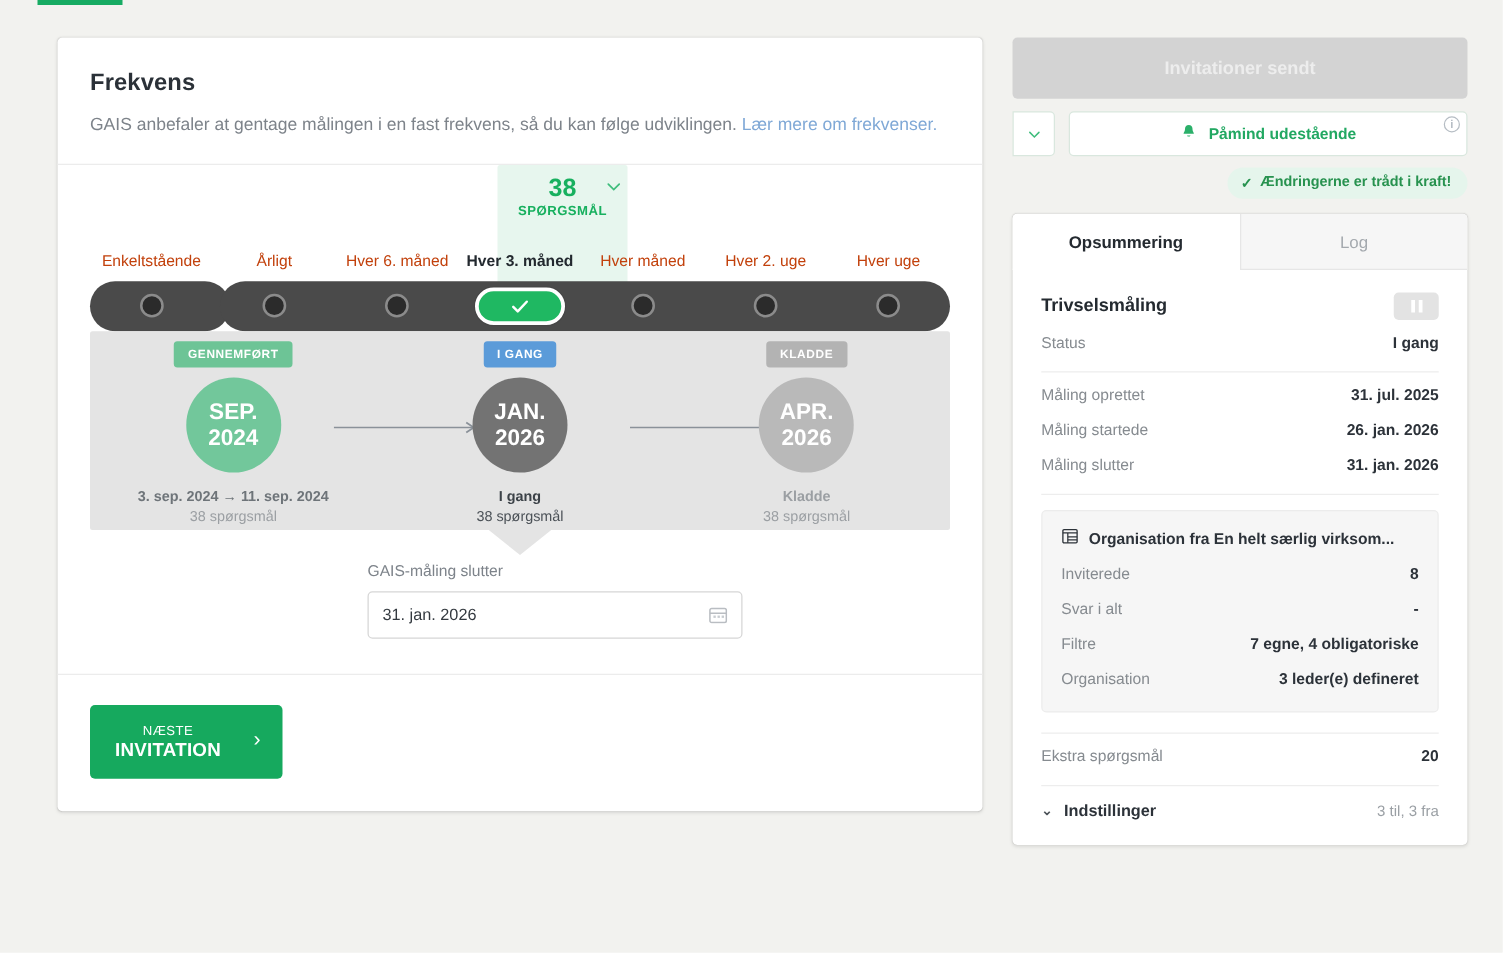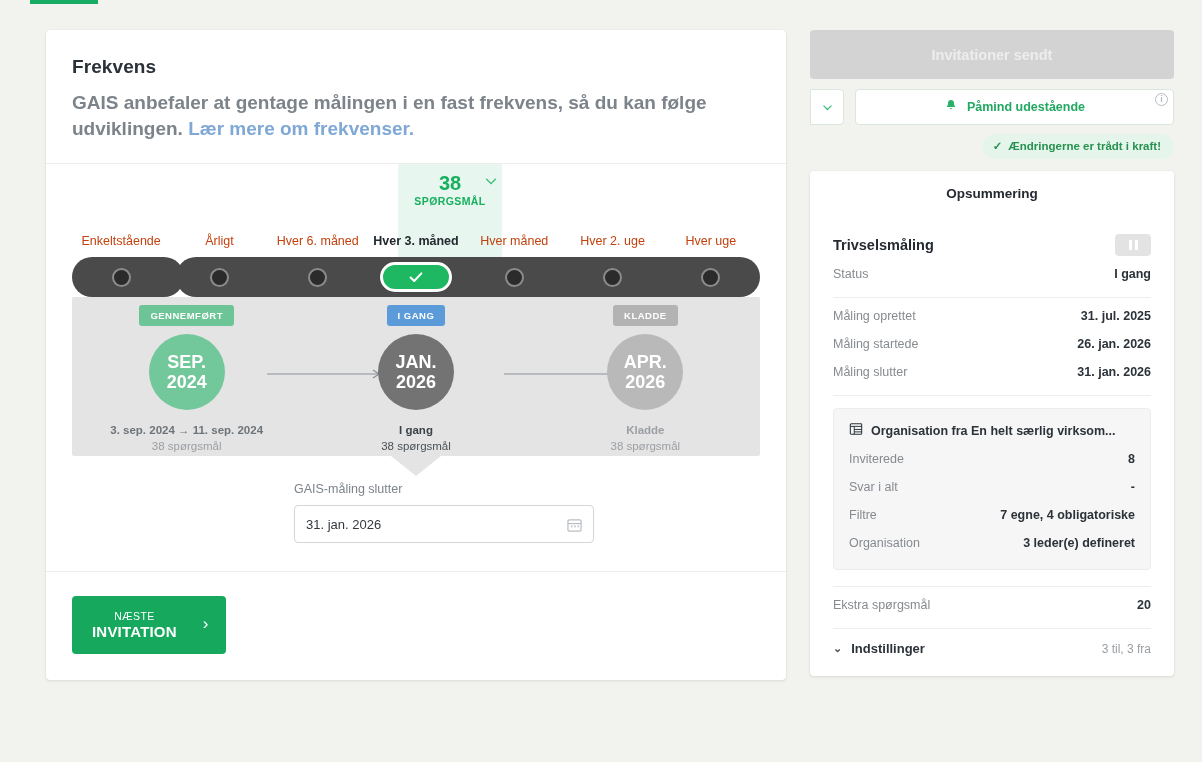--- a/index.html
+++ b/index.html
@@ -32,21 +32,21 @@
     background: #fff;
     border-radius: 4px;
     box-shadow: 0 1px 3px rgba(0,0,0,.10), 0 0 1px rgba(0,0,0,.10);
     width: 740px;
   }
   .card-head { padding: 26px 26px 22px 26px; border-bottom: 1px solid #ececec; }
   .card-title {
     font-size: 19px; font-weight: bold; color: #2b3138; letter-spacing: .1px;
   }
   .card-sub {
-    margin-top: 12px; font-size: 19px; color: #7d838a; line-height: 1.35; font-weight: bold;
+    margin-top: 12px; font-size: 14px; color: #7d838a; line-height: 1.35;
   }
   .card-sub a { color: #7fa8d6; text-decoration: none; }
 
   
   .freq-wrap { position: relative; padding: 0 26px; }
   .freq-zone { position: relative; height: 133px; }
 
   .freq-highlight {
     position: absolute; left: 326px; top: 0;
     width: 104px; height: 126px;
@@ -455,20 +455,21 @@
     <div class="applied">
       <div class="applied-pill">
         <span>✓</span>
         <span>Ændringerne er trådt i kraft!</span>
       </div>
     </div>
 
     <div class="panel">
       <div class="tabs">
         <div class="tab active">Opsummering</div>
+        <div class="tab inactive">Log</div>
       </div>
 
       <div class="panel-body">
         <div class="panel-head">
           <div class="panel-title">Trivselsmåling</div>
           <div class="pause-btn">
             <i></i>
               <i></i>
           </div>
         </div>

